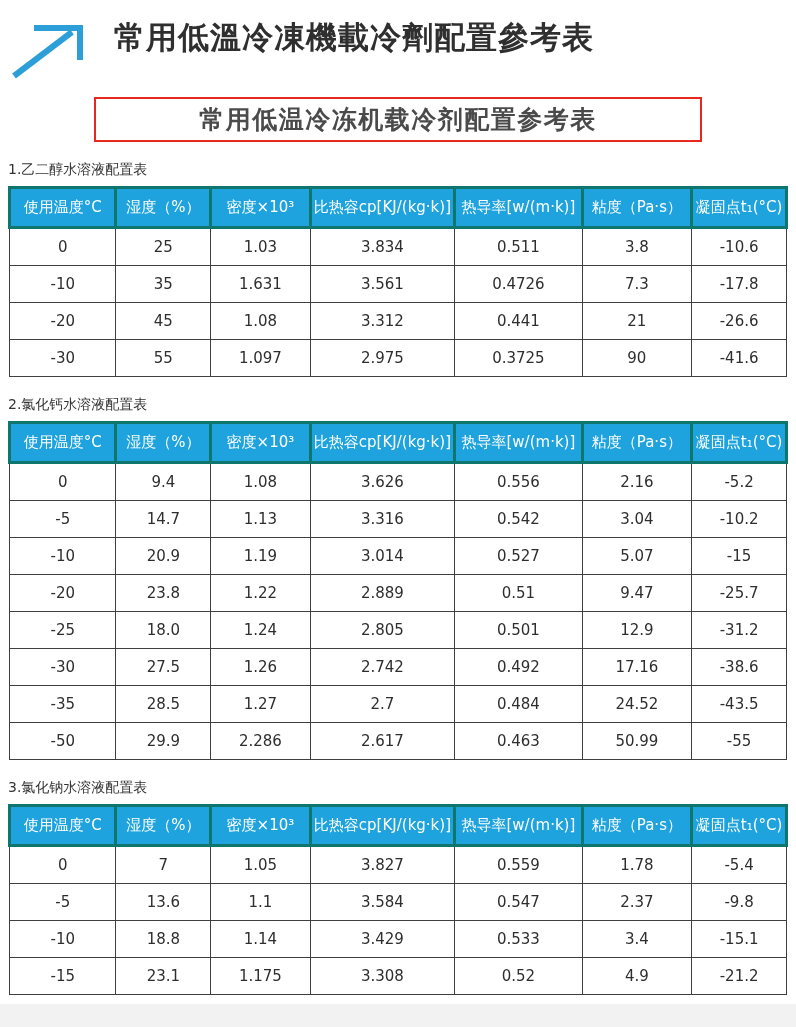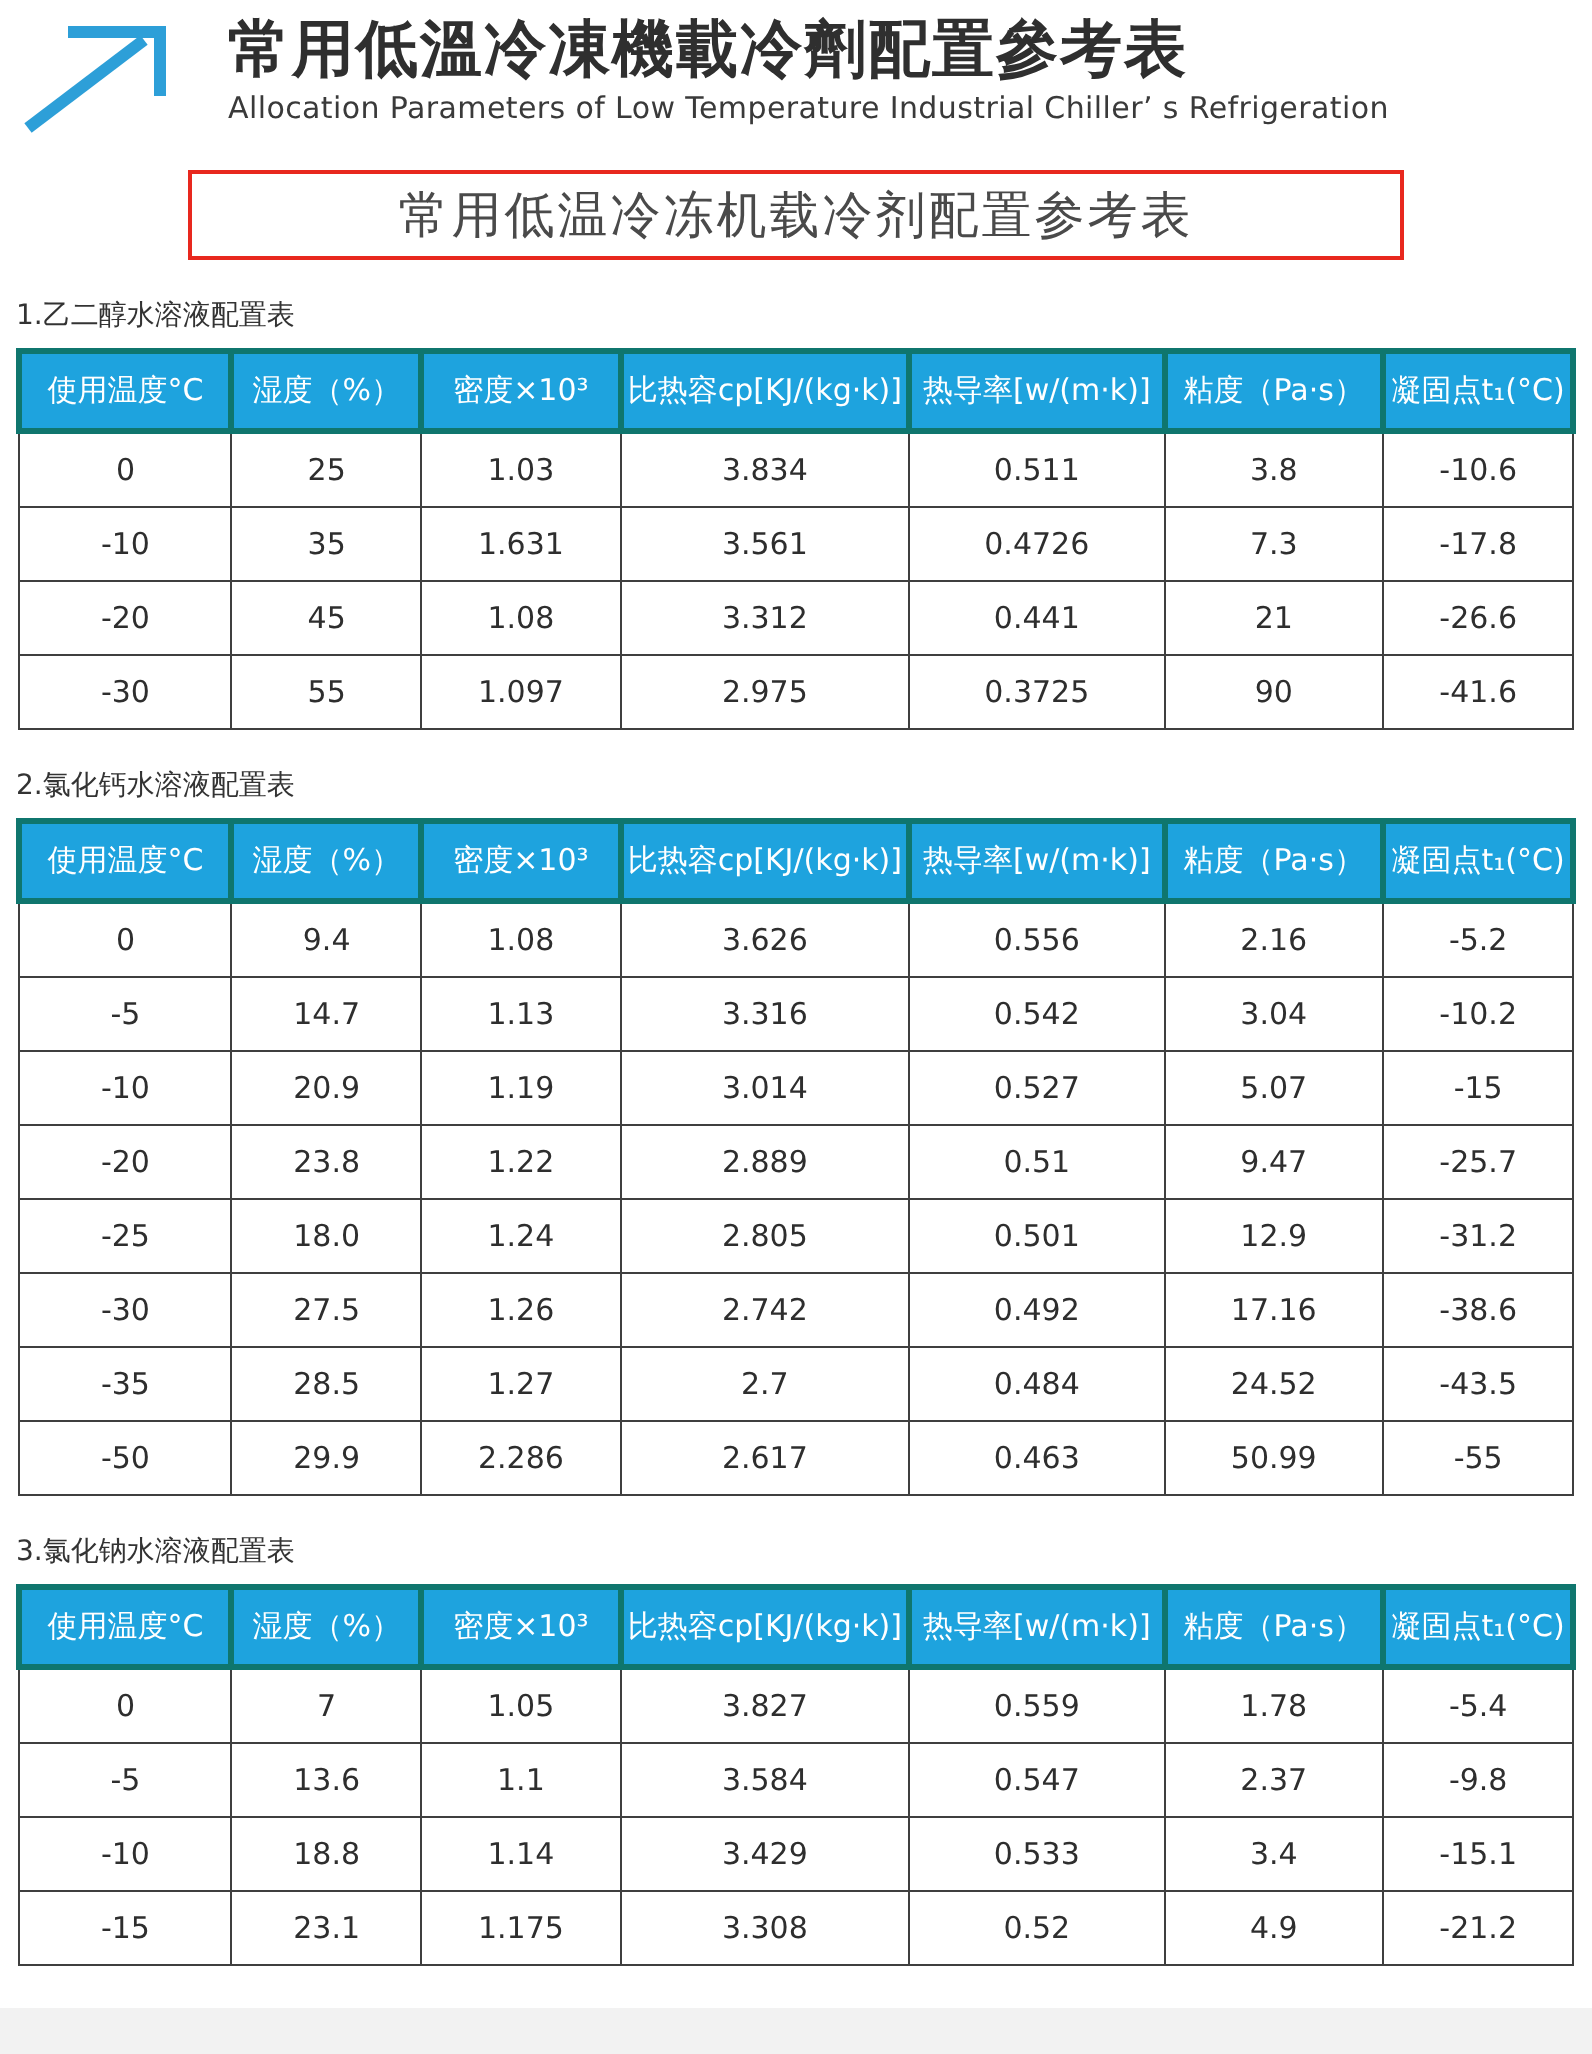--- a/index.html
+++ b/index.html
@@ -4,35 +4,35 @@
 <style>
   * { margin: 0; padding: 0; box-sizing: border-box; }
   html, body { background: #ffffff; }
   body {
     width: 796px; height: 1027px;
     position: relative; overflow: hidden;
     font-family: "DejaVu Sans", "Liberation Sans", sans-serif;
     color: #333;
   }
   
-  .brand { display: flex; align-items: flex-start; padding: 8px 0 0 8px; }
+  .brand { display: flex; align-items: flex-start; padding: 20px 0 0 8px; }
   .brand svg { width: 92px; height: 60px; flex: 0 0 auto; }
   .brand-text { margin-left: 14px; }
   .brand-title {
     font-size: 31px; font-weight: bold; color: #2f2f2f;
     letter-spacing: 1px; line-height: 1.15;
   }
   .brand-sub { font-size: 15px; color: #3a3a3a; margin-top: 1px; letter-spacing: 0.2px; }
   
   .main-title-box {
     width: 608px; height: 45px; margin: 17px auto 0 auto;
     border: 2px solid #e8281e;
     display: flex; align-items: center; justify-content: center;
   }
-  .main-title { font-size: 25px; color: #4a4a4a; font-weight: 400; letter-spacing: 1.5px; }
+  .main-title { font-size: 25px; color: #4a4a4a; font-weight: 700; letter-spacing: 1.5px; }
   
   .tables { padding: 0 8px; }
   .section-label { font-size: 14px; color: #333; margin: 19px 0 7px 0; }
   .section:first-child .section-label { }
   table { width: 100%; border-collapse: collapse; table-layout: fixed; }
   th {
     background: #1ea3de; color: #ffffff; font-weight: normal;
     font-size: 15px; padding: 9px 2px; text-align: center;
     border: 3px solid #0f766e; line-height: 19px;
   }
@@ -53,21 +53,20 @@
 </head>
 <body>
 
 <div class="brand">
   <svg viewBox="0 0 92 60" aria-hidden="true">
     <path d="M6 56 L64 12" stroke="#2d9fd8" stroke-width="6" fill="none"></path>
     <path d="M26 8 L72 8 L72 40" stroke="#2d9fd8" stroke-width="6" fill="none"></path>
   </svg>
   <div class="brand-text">
     <div class="brand-title">常用低溫冷凍機載冷劑配置參考表</div>
-    <div class="brand-sub">Allocation Parameters of Low Temperature Industrial Chiller’ s Refrigeration</div>
   </div>
 </div>
 
 <div class="main-title-box">
   <div class="main-title">常用低温冷冻机载冷剂配置参考表</div>
 </div>
 
 <div class="tables">
     <div class="section">
       <div class="section-label">1.乙二醇水溶液配置表</div>

